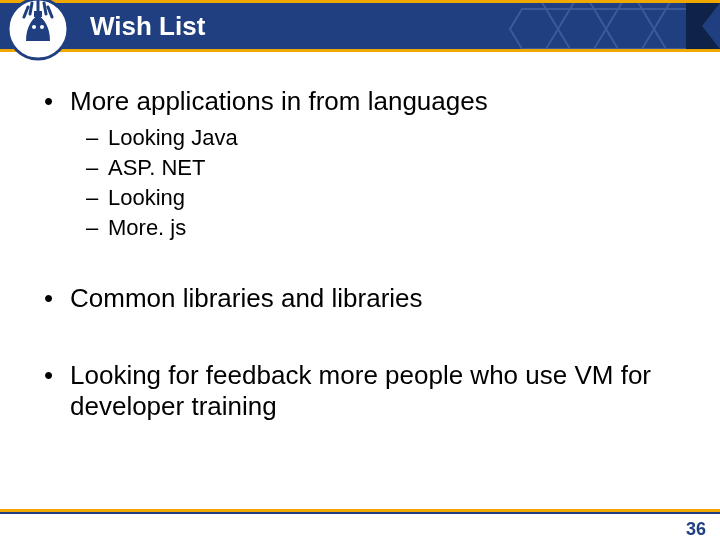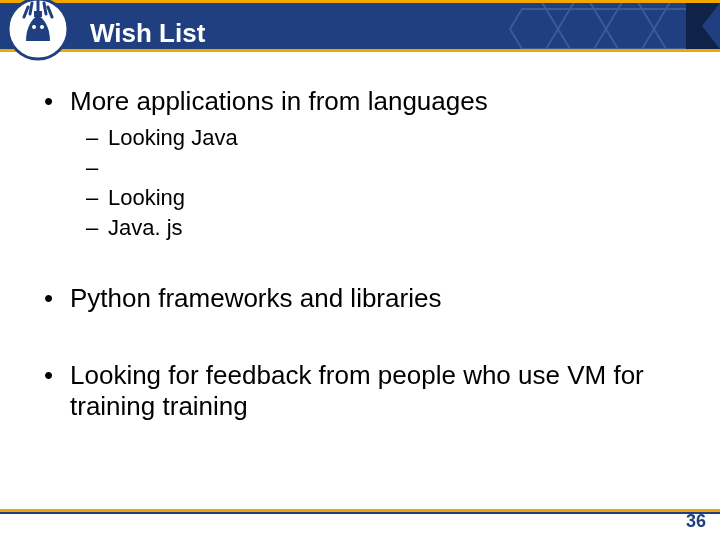--- a/index.html
+++ b/index.html
@@ -13,21 +13,21 @@
     position: relative;
   }
   .header {
     position: relative;
     width: 100%;
     height: 52px;
     background: #1f3f80;
     border-top: 3px solid #f0a800;
     border-bottom: 3px solid #f0a800;
     display: flex;
-    align-items: flex-end;
+    align-items: center;
     box-sizing: border-box;
   }
   .logo {
     width: 64px;
     height: 64px;
     position: absolute;
     left: 6px;
     top: -6px;
     display: flex;
     align-items: center;
@@ -95,21 +95,21 @@
     height: 0;
     border-top: 3px solid #f0a800;
   }
   .footer-rule-inner {
     border-top: 2px solid #1f3f80;
     margin-top: 0;
   }
   .page-number {
     position: absolute;
     right: 14px;
-    bottom: 8px;
+    bottom: 0;
     color: #1f3f80;
     font-weight: bold;
     font-size: 18px;
   }
 </style>
 </head>
 <body>
 
 <div class="header">
   <div class="logo">
@@ -151,42 +151,43 @@
   <div class="bullet1">
     <span class="dot">•</span>
     <span>More applications in from languages</span>
   </div>
   <div class="bullet2">
     <span class="dash">–</span>
     <span>Looking Java</span>
   </div>
   <div class="bullet2">
     <span class="dash">–</span>
+    <span>ASP. NET</span>
   </div>
   <div class="bullet2">
     <span class="dash">–</span>
     <span>Looking</span>
   </div>
   <div class="bullet2">
     <span class="dash">–</span>
-    <span>Java. js</span>
+    <span>More. js</span>
   </div>
 
   <div class="spacer"></div>
 
   <div class="bullet1">
     <span class="dot">•</span>
-    <span>Python frameworks and libraries</span>
+    <span>Common libraries and libraries</span>
   </div>
 
   <div class="spacer"></div>
 
   <div class="bullet1">
     <span class="dot">•</span>
-    <span>Looking for feedback from people who use VM for training training</span>
+    <span>Looking for feedback more people who use VM for developer training</span>
   </div>
 
 </div>
 
 <div class="footer-rule">
   <div class="footer-rule-inner"></div>
 </div>
 <div class="page-number">36</div>
 
 </body></html>

